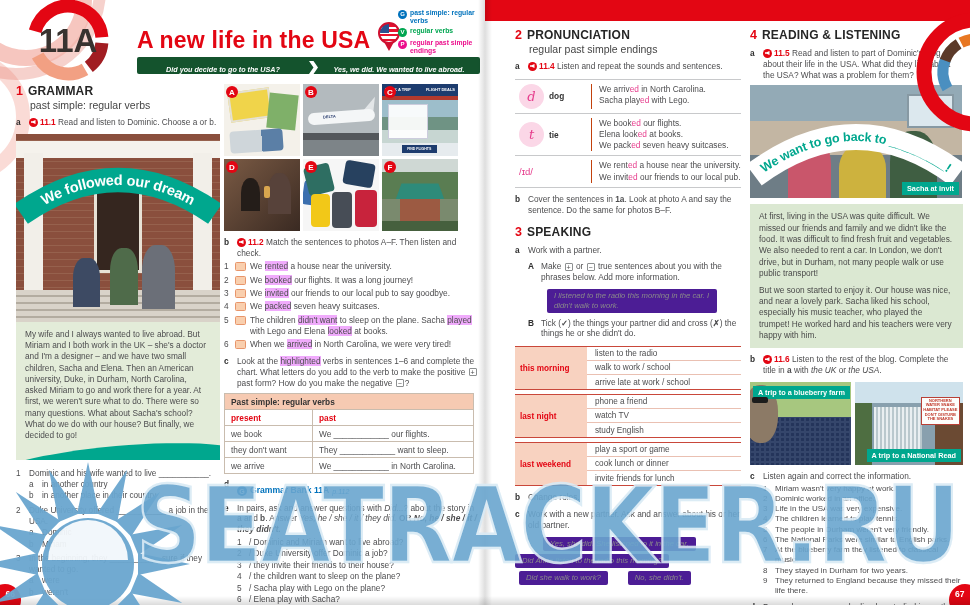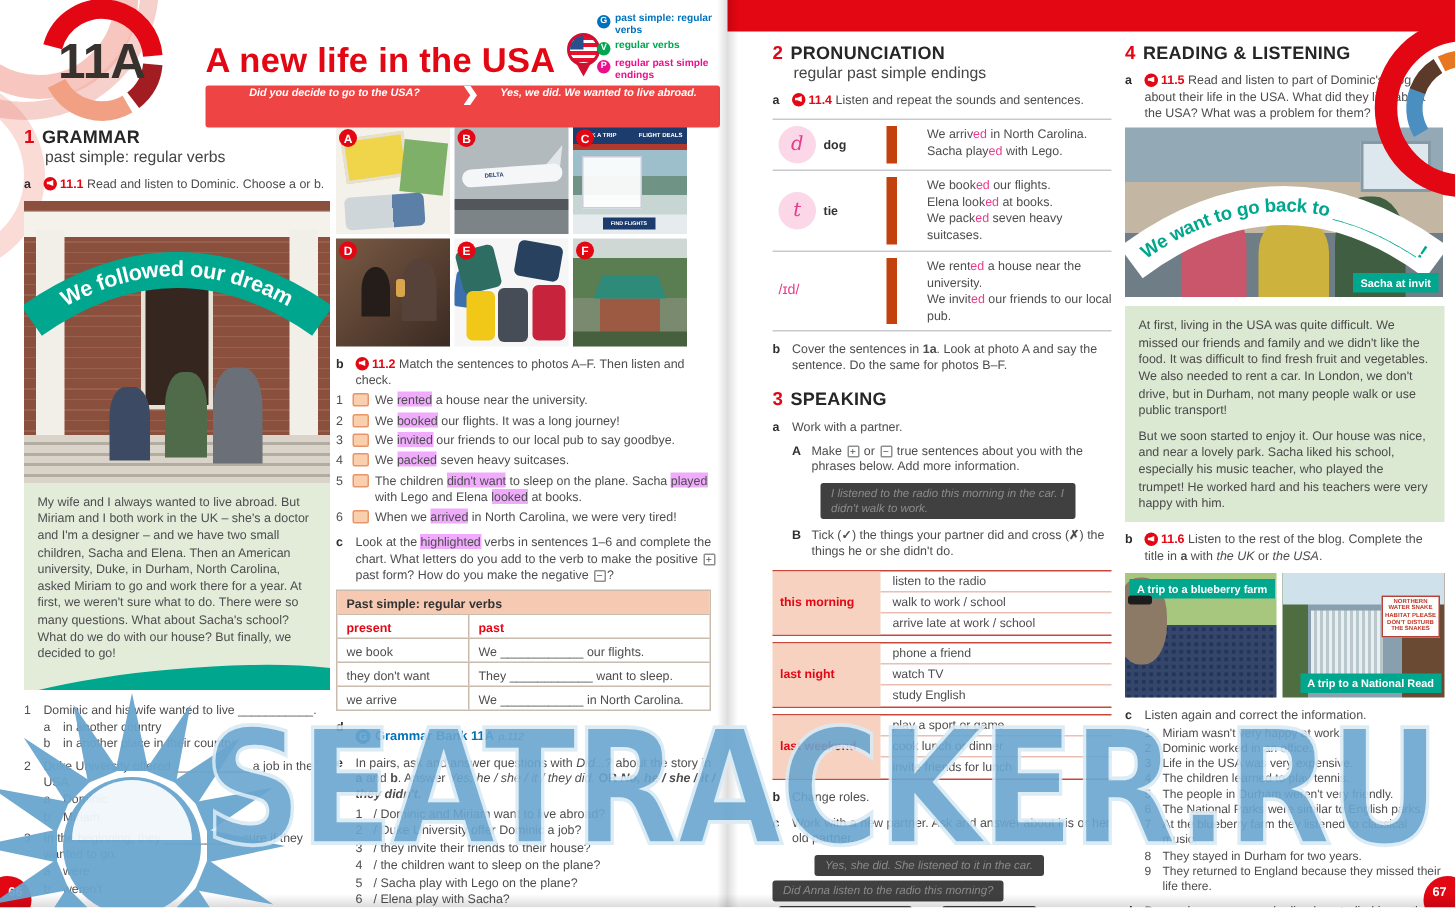--- a/index.html
+++ b/index.html
@@ -18,42 +18,42 @@
 .pin{position:relative;display:inline-block;width:22px;height:32px;margin-left:4px}
 .pin-head{position:absolute;top:0;left:0;width:22px;height:22px;border-radius:50%;background:repeating-linear-gradient(180deg,#e8112d 0 2.5px,#fff 2.5px 5px);border:2px solid #cf1030;overflow:hidden}
 .pin-blue{position:absolute;left:0;top:0;width:9px;height:9px;background:#2a4f8f}
 .pin-tail{position:absolute;left:6px;top:20px;width:0;height:0;border-left:5px solid transparent;border-right:5px solid transparent;border-top:9px solid #cf1030}
 #legend{position:absolute;left:398px;top:9px;width:84px}
 .lg-row{display:flex;gap:3px;margin-bottom:2.5px;font-size:6.8px;font-weight:700;line-height:1.15}
 .lg-badge{flex:none;width:9px;height:9px;border-radius:50%;color:#fff;font-size:6px;display:flex;align-items:center;justify-content:center;margin-top:.5px}
 .lg-g .lg-badge{background:#0072bc}.lg-g{color:#0072bc}
 .lg-v .lg-badge{background:#00a651}.lg-v{color:#00a651}
 .lg-p .lg-badge{background:#ec0f8c}.lg-p{color:#ec0f8c}
-#banner{position:absolute;left:137px;top:57px;width:343px;height:28px;background:#ef4444;border-radius:2px;display:flex;align-items:flex-start;color:#fff;font-size:7.2px;font-weight:700;font-style:italic;z-index:2}
+#banner{position:absolute;left:137px;top:57px;width:343px;height:17px;background:#14532d;border-radius:2px;display:flex;align-items:flex-end;color:#fff;font-size:7.2px;font-weight:700;font-style:italic;z-index:2}
 #banner .bq{width:172px;text-align:center}
 #banner .notch{flex:none;width:9px;height:13px;background:#fff;clip-path:polygon(0 0,50% 0,100% 50%,50% 100%,0 100%,50% 50%)}
 #banner .ba{flex:1;text-align:center}
 
 .sec-h{display:flex;gap:5px;align-items:baseline}
 .sec-h .n{color:#e30613;font-weight:700;font-size:12.5px}
 .sec-h .t{color:#262626;font-weight:700;font-size:12px;letter-spacing:.2px}
 .sec-sub{font-size:10.5px;color:#454545;margin:1px 0 0 14px}
 .item{display:flex;gap:4px;font-size:8.3px;line-height:1.3;margin-top:6px}
 .item>.ltr{font-weight:700;color:#2e2e2e;width:9px;flex:none}
 .item>.body{flex:1}
 .audio-ic{display:inline-block;width:9px;height:9px;border-radius:50%;background:#e30613;position:relative;vertical-align:-1.5px;margin-right:2px}
 .audio-ic:before{content:"";position:absolute;left:2px;top:2.5px;width:4.5px;height:4px;background:#fff;clip-path:polygon(0 30%,35% 30%,100% 0,100% 100%,35% 70%,0 70%)}
 .audio-num{color:#e30613;font-weight:700}
 .seg-hl{background:#f0abfc}
 .seg-pk{color:#e63c8c}
 .seg-it{font-style:italic}
 .seg-bd{font-weight:700}
 .seg-itbd{font-style:italic;font-weight:700}
 .seg-sym{display:inline-block;width:8px;height:8px;border:1px solid #8d9091;background:#fff;color:#4d4d4f;font-size:7px;line-height:7px;text-align:center;vertical-align:-.5px;margin:0 1px;border-radius:1px}
-.bub{display:inline-block;background:#404040;color:#8a8a8a;font-style:italic;font-size:7.7px;padding:2px 7px;border-radius:2px;line-height:1.3}
+.bub{display:inline-block;background:#4c1d95;color:#8a8a8a;font-style:italic;font-size:7.7px;padding:2px 7px;border-radius:2px;line-height:1.3}
 .cap{position:absolute;background:#00a78e;color:#fff;font-weight:700;font-size:7.3px;padding:2px 5px;z-index:3;white-space:nowrap}
 
 #col1{position:absolute;left:16px;top:84px;width:206px}
 #photo-family{position:relative;width:204px;height:188px;margin-top:6px;background:repeating-linear-gradient(0deg,#8a4f3d 0 6px,#96614d 6px 7px);overflow:hidden}
 .pf-col{position:absolute;top:10%;width:9%;height:75%;background:#f2efe9}
 .pf-beam{position:absolute;top:4%;left:0;width:100%;height:9%;background:#f5f2ec}
 .pf-door{position:absolute;left:38%;top:28%;width:24%;height:46%;background:#35261f;border:3px solid #e8e2d6}
 .pf-steps{position:absolute;left:0;bottom:0;width:100%;height:17%;background:repeating-linear-gradient(180deg,#d9d3c9 0 5px,#b3aca0 5px 7px)}
 .pf-p1{position:absolute;left:28%;bottom:8%;width:13%;height:26%;border-radius:40% 40% 0 0;background:#3d4a63}
 .pf-p2{position:absolute;left:46%;bottom:9%;width:14%;height:30%;border-radius:40% 40% 0 0;background:#4f6b4a}
@@ -124,21 +124,21 @@
 #col3{position:absolute;left:30px;top:28px;width:231px}
 #col4{position:absolute;left:265px;top:28px;width:213px}
 
 #pron-table{margin-top:7px;width:226px}
 .pr-row{display:flex;border-bottom:1px solid #c8c9cb;padding:4px 0}
 .pr-row:first-child{border-top:1px solid #c8c9cb}
 .pr-sym{width:76px;flex:none;display:flex;align-items:center;gap:5px;padding-left:4px}
 .pr-circle{width:25px;height:25px;border-radius:50%;background:#fbd7e7;display:flex;align-items:center;justify-content:center;color:#e63c8c;font-size:13px;font-style:italic;font-family:"DejaVu Serif",serif}
 .pr-word{font-weight:700;font-size:8.3px;color:#333}
 .pr-ipa{color:#e63c8c;font-size:9.5px}
-.pr-lines{flex:1;font-size:8.3px;line-height:1.35;border-left:7px solid #c2410c;padding-left:20px}
+.pr-lines{flex:1;font-size:8.3px;line-height:1.35;border-left:1px solid #c2410c;padding-left:7px}
 
 .subitem{display:flex;gap:5px;font-size:8.3px;line-height:1.3;margin-top:5px;margin-left:13px}
 .subitem .sl{font-weight:700;width:8px;flex:none;color:#2e2e2e}
 #sp-bub1{margin:6px 0 0 32px}
 #sp-table{margin-top:7px;width:226px}
 .sp-group{display:flex;border-top:1.5px solid #c9473a;border-bottom:1.5px solid #c9473a;margin-bottom:4px}
 .sp-label{width:72px;flex:none;background:#f8d2c0;color:#e30613;font-weight:700;font-size:8.2px;display:flex;align-items:center;padding-left:5px}
 .sp-items{flex:1}
 .sp-row{height:14px;display:flex;align-items:center;padding-left:8px;font-size:8.2px;border-bottom:1px solid #eac0b2}
 .sp-row:last-child{border-bottom:none}

